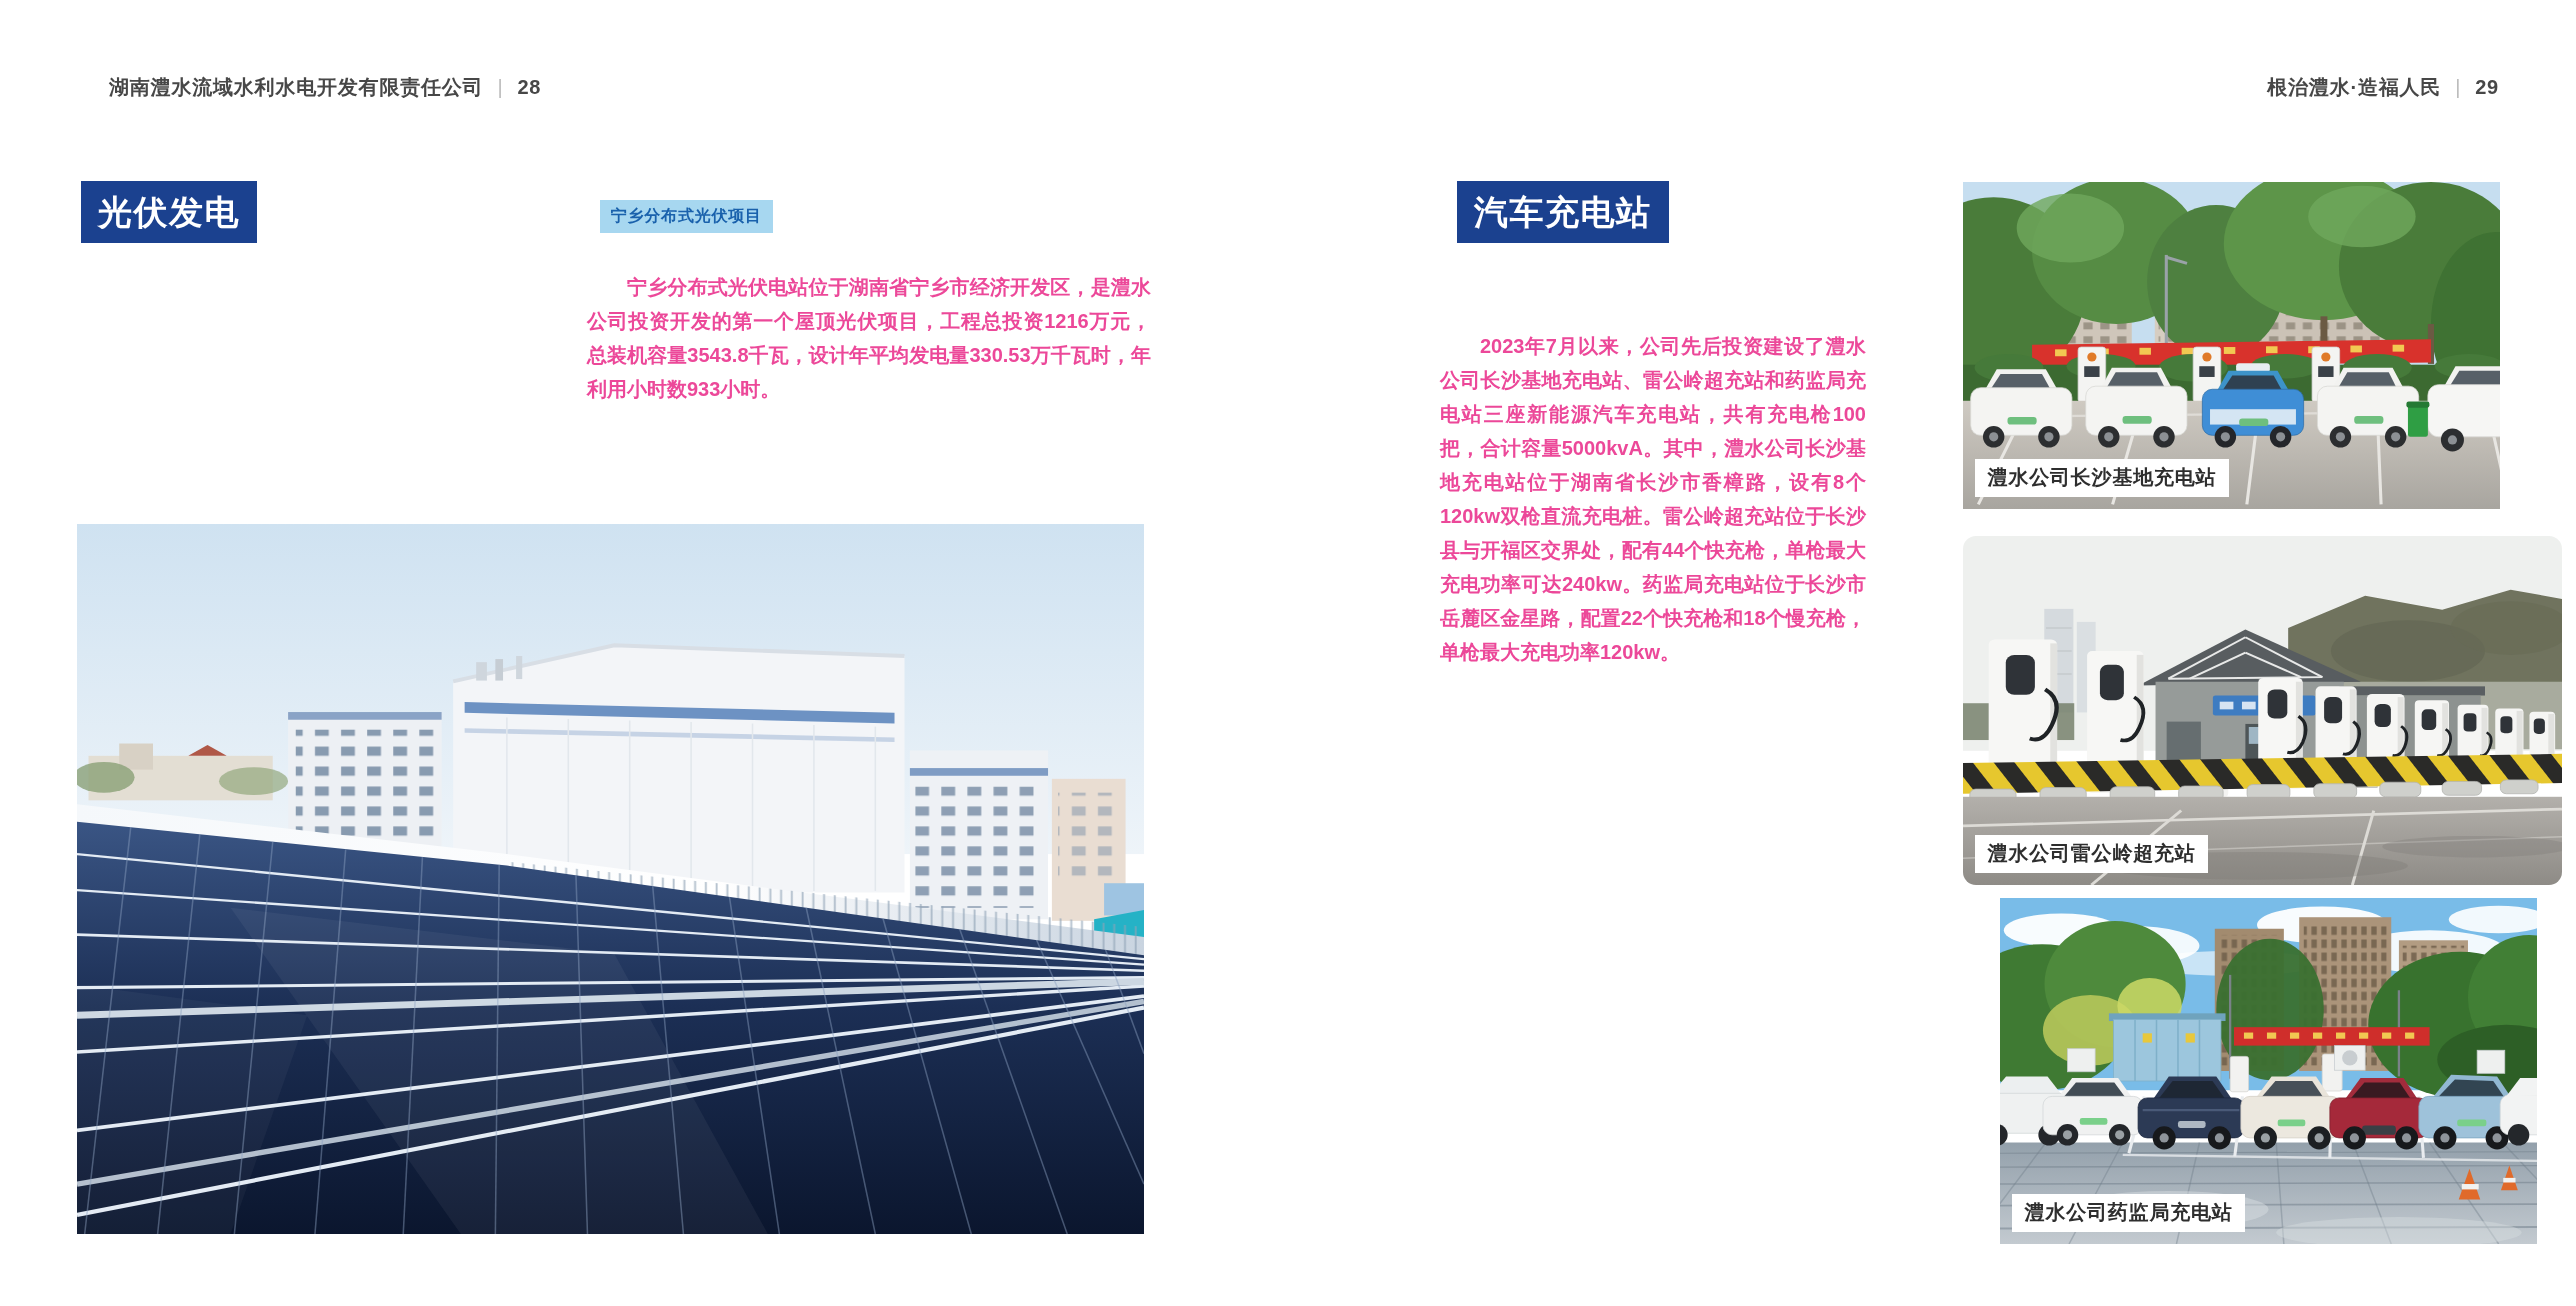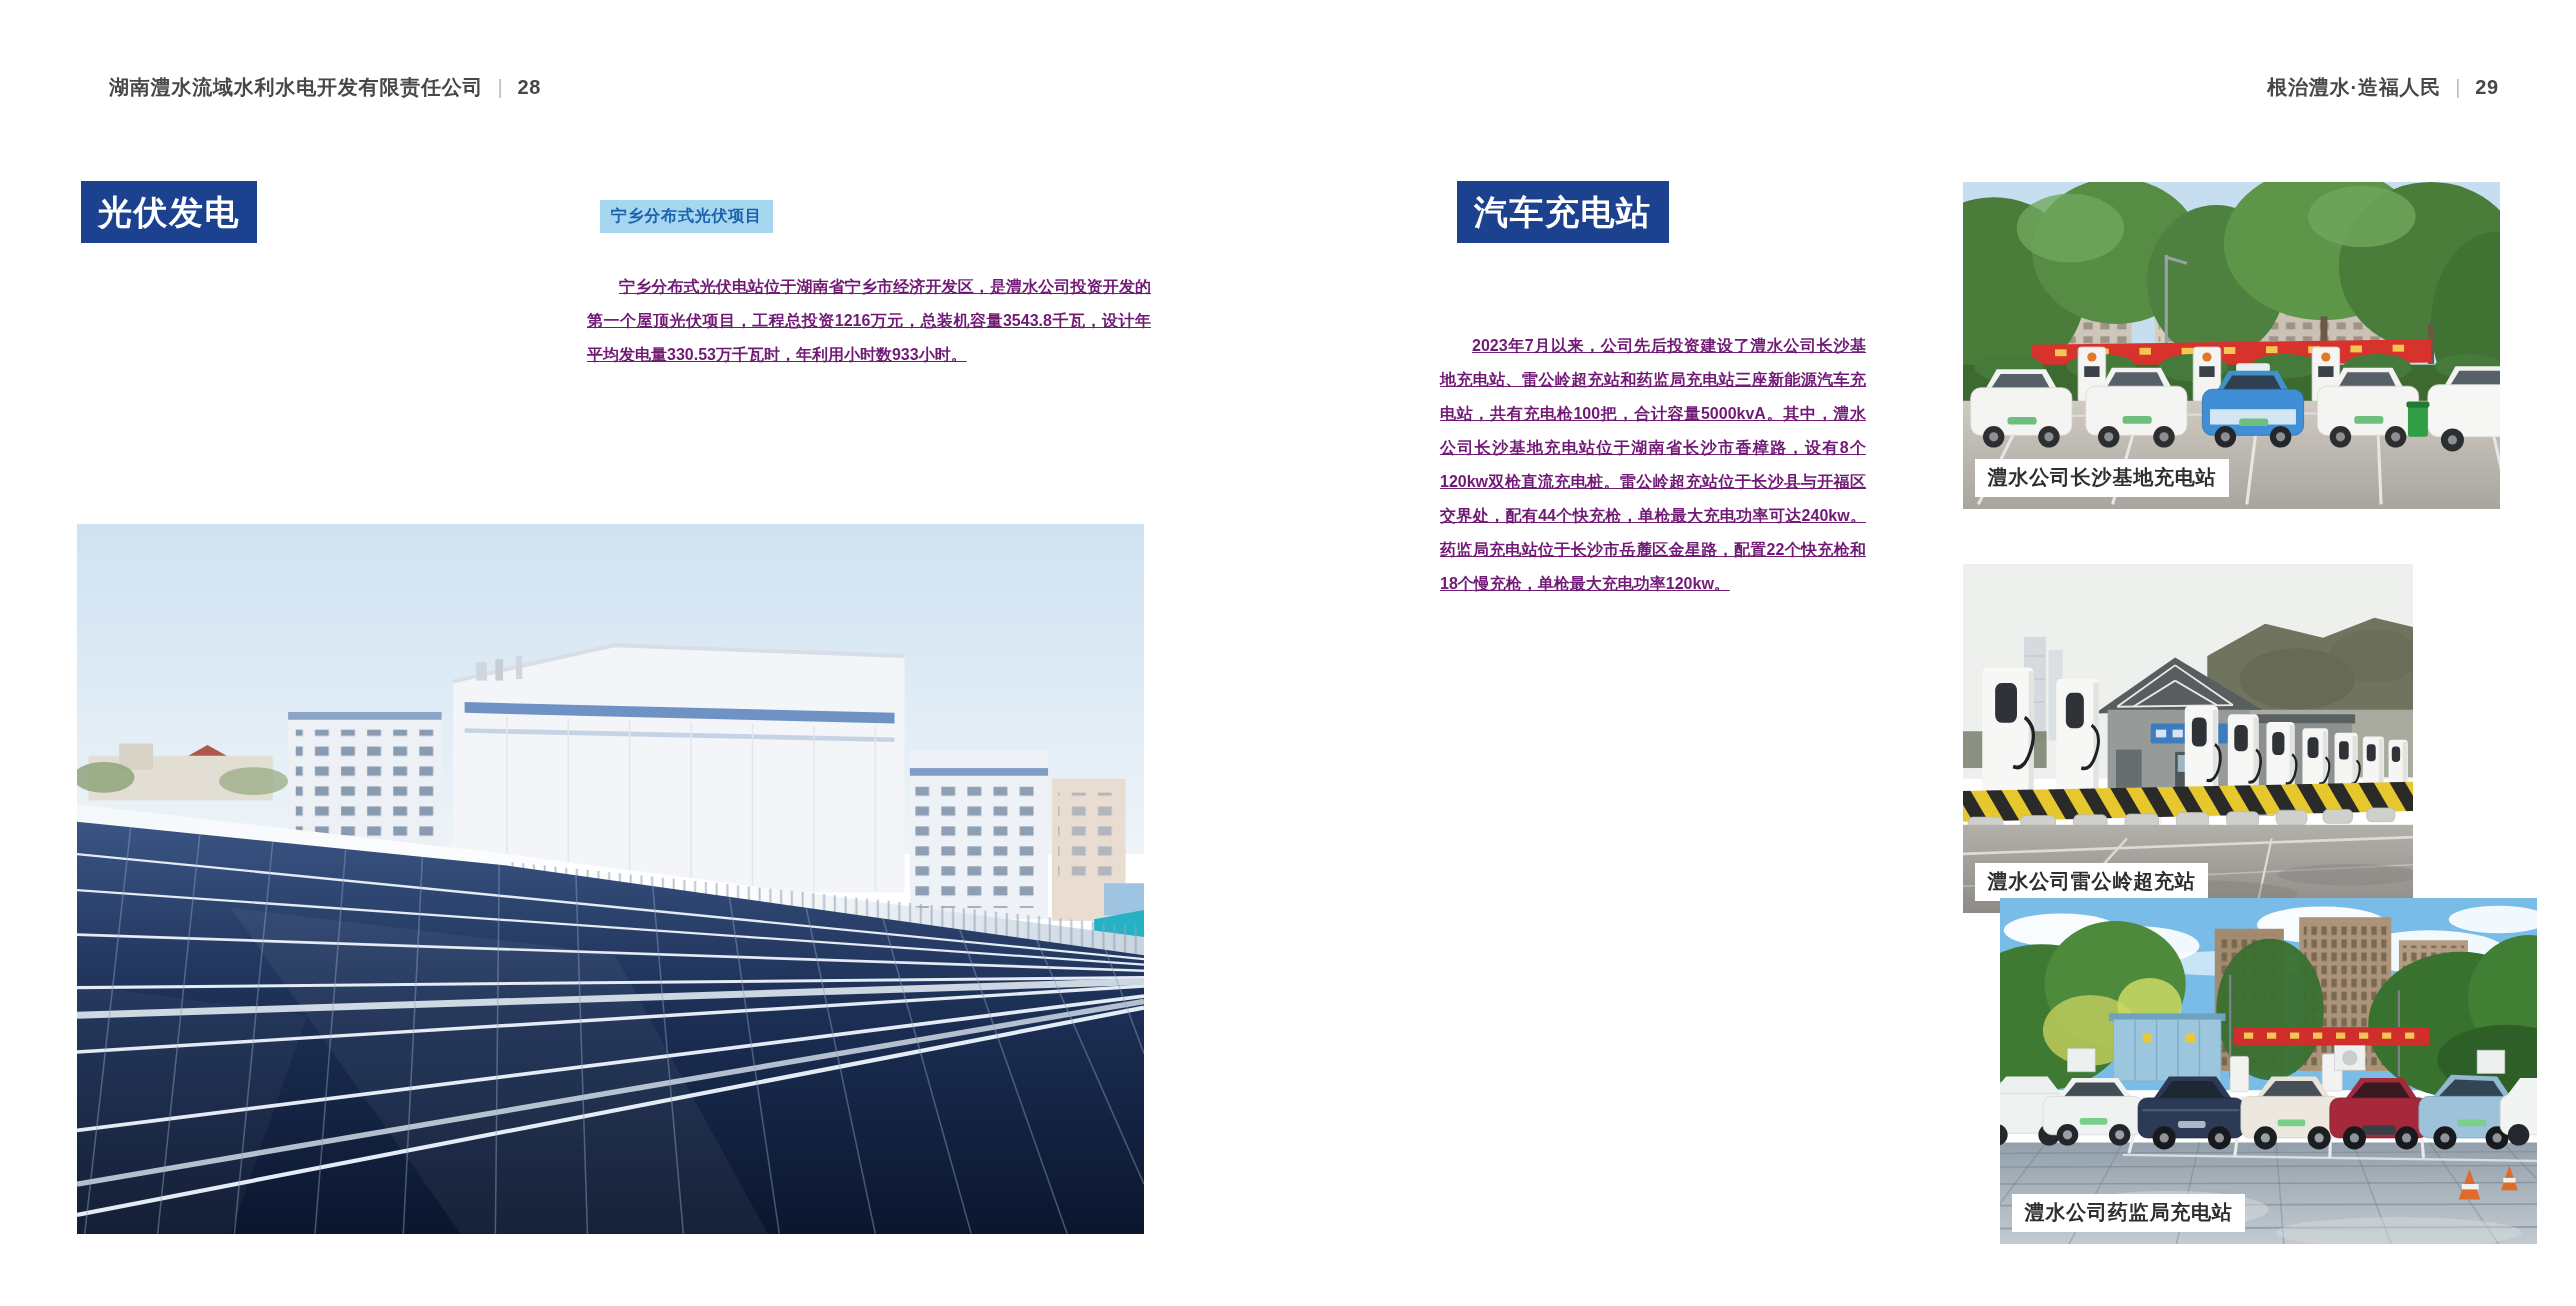--- a/index.html
+++ b/index.html
@@ -13,22 +13,22 @@
   .hdr .pg{color:#474747;}
   .section-title{
     background:var(--accent,#1b418f);color:#ffffff;font-size:34px;font-weight:700;
     letter-spacing:1.5px;padding:14px 17px;line-height:1;white-space:nowrap;
   }
   .project-label{
     background:var(--highlight,#a7d7f0);color:var(--subtitle,#1961ac);font-size:16px;
     font-weight:700;letter-spacing:0.8px;padding:8.4px 10.7px;line-height:1;white-space:nowrap;
   }
   .para{
-    font-size:16px;line-height:34px;color:#701a75;font-weight:600;
-    text-align:justify;text-indent:2em;text-decoration:underline;
+    font-size:20px;line-height:34px;color:#ec4899;font-weight:600;
+    text-align:justify;text-indent:2em;
   }
   .photo{overflow:hidden;text-align:right;}
   .photo svg{display:block;width:100%;height:100%;}
   .caption{
     position:absolute;left:12.3px;bottom:12.3px;background:#ffffff;color:#2e2e2e;
     font-size:20px;font-weight:700;padding:5.4px 12.3px;letter-spacing:0.8px;white-space:nowrap;
   }
 </style>
 </head>
 <body style="background: rgb(255, 255, 255);">
@@ -293,21 +293,21 @@
           <circle cx="110" cy="336" r="6" fill="#8c9094"></circle>
       </g>
     </g>
 
     <rect x="580" y="290" width="26" height="42" rx="3" fill="#2f9e44"></rect>
     <rect x="578" y="286" width="30" height="8" rx="3" fill="#247a34"></rect>
   </svg>
   <div class="caption">澧水公司长沙基地充电站</div>
 </div>
 
-<div class="abs photo" style="left:1963px;top:564px;width:450px;height:349px;">
+<div class="abs photo" style="left:1963px;top:536px;width:599px;height:349px;border-radius:13px;">
   <svg viewBox="0 0 700 455" preserveAspectRatio="none">
     <defs>
       <linearGradient id="gndG3" x1="0" y1="0" x2="0" y2="1">
         <stop offset="0" stop-color="#b3b0ab"></stop>
           <stop offset="1" stop-color="#8e8b86"></stop>
       </linearGradient>
       <pattern id="stripeP3" width="40" height="40" patternUnits="userSpaceOnUse" patternTransform="rotate(-35)">
         <rect width="20" height="40" fill="#e6c72e"></rect>
           <rect x="20" width="20" height="40" fill="#2a2a28"></rect>
       </pattern>

